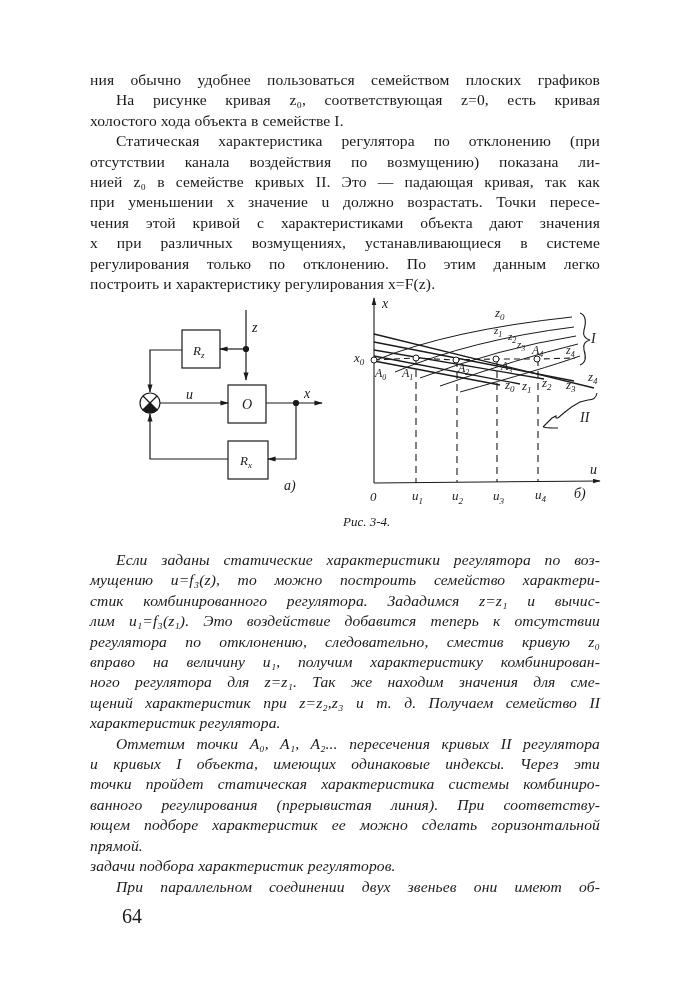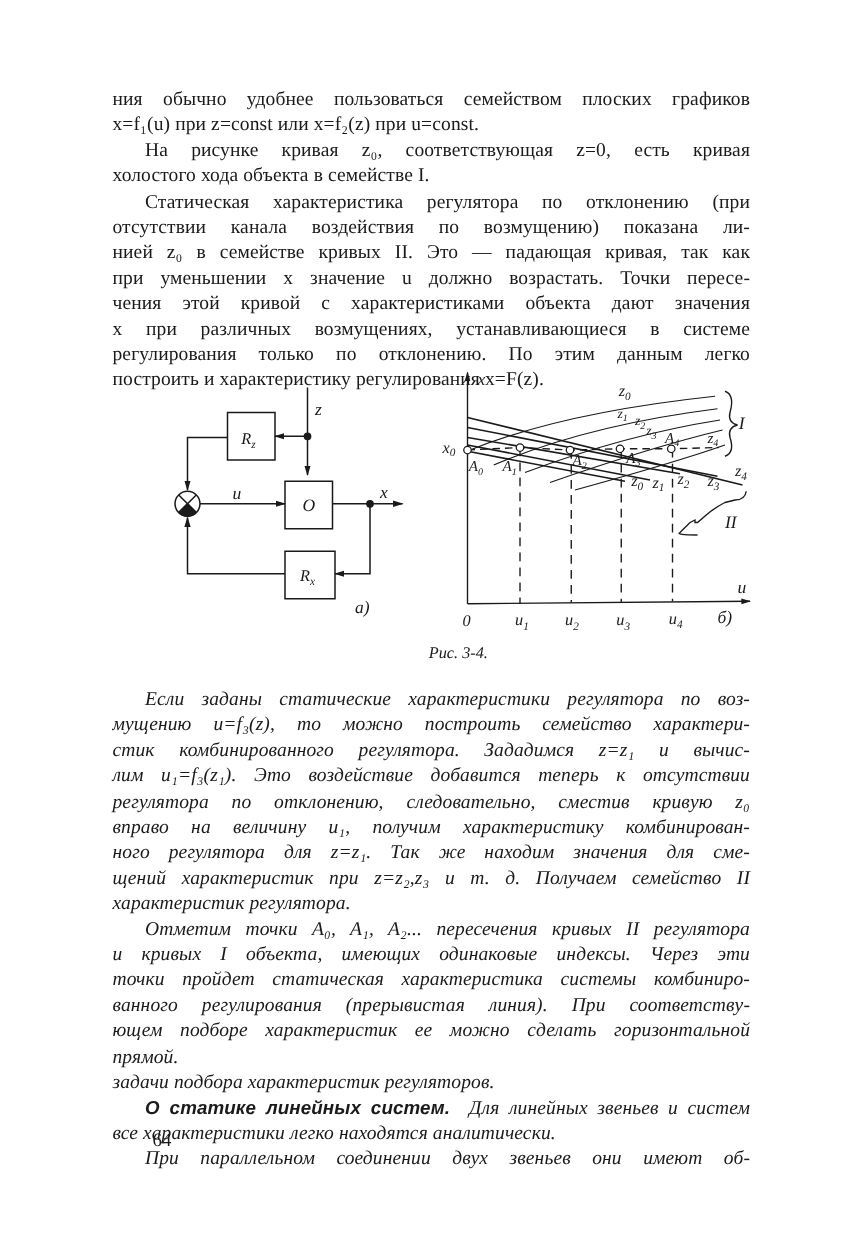--- a/index.html
+++ b/index.html
@@ -9,33 +9,32 @@
   .text { position: absolute; left: 90px; width: 510px; font-size: 15.6px; line-height: 20.4px;
           text-align: justify; letter-spacing: 0.1px; }
   .text p { margin: 0; }
   .ind { text-indent: 26px; }
   .line { display: block; text-align: justify; text-align-last: justify; white-space: nowrap; }
   .last { text-align-last: left; }
   .block1 { top: 70px; }
   .block2 { top: 550px; font-style: italic; }
   .fig { position: absolute; left: 0; top: 0; }
   .caption { position: absolute; left: 343px; top: 514px; font-style: italic; font-size: 13px; }
-  .pagenum { position: absolute; left: 122px; top: 905px; font-size: 15px; text-align: center; }
+  .pagenum { position: absolute; left: 122px; top: 905px; font-size: 20px; text-align: center; }
   b { font-family: "Liberation Sans", "DejaVu Sans", sans-serif; font-weight: bold; font-size: 15px; }
   svg text { font-family: "Liberation Serif", serif; font-style: italic; fill: #1a1a1a; }
 </style>
 </head>
 <body>
 
 <div class="page">
 
   <div class="text block1">
     <p>
       <span class="line">ния обычно удобнее пользоваться семейством плоских графиков</span>
-      <span class="line last">x=f₁(u) при z=const или x=f₂(z) при u=const.</span>
     </p>
     <p>
       <span class="line ind" style="padding-left:26px;text-indent:0">На рисунке кривая z₀,  соответствующая z=0, есть кривая</span>
       <span class="line last">холостого хода объекта в семействе I.</span>
     </p>
     <p>
       <span class="line" style="padding-left:26px">Статическая характеристика регулятора по отклонению (при</span>
       <span class="line">отсутствии канала воздействия по возмущению) показана ли-</span>
       <span class="line">нией z₀ в семействе кривых II. Это — падающая кривая, так как</span>
       <span class="line">при уменьшении x значение u должно возрастать. Точки пересе-</span>
@@ -188,22 +187,18 @@
       <span class="line">и кривых I объекта, имеющих одинаковые индексы. Через эти</span>
       <span class="line">точки пройдет статическая характеристика системы комбиниро-</span>
       <span class="line">ванного регулирования (прерывистая линия). При соответству-</span>
       <span class="line">ющем подборе характеристик ее можно сделать горизонтальной</span>
       <span class="line last">прямой.</span>
     </p>
     <p>
       <span class="line last">задачи подбора характеристик регуляторов.</span>
     </p>
     <p>
-      <span class="line" style="padding-left:26px"><b>О статике линейных систем.</b>&nbsp;&nbsp;<span>Для линейных звеньев и систем</span></span>
-      <span class="line last">все характеристики легко находятся аналитически.</span>
-    </p>
-    <p>
       <span class="line" style="padding-left:26px">При параллельном соединении двух звеньев они имеют об-</span>
     </p>
   </div>
 
   <div class="pagenum">64</div>
 </div>
 
 </body></html>

